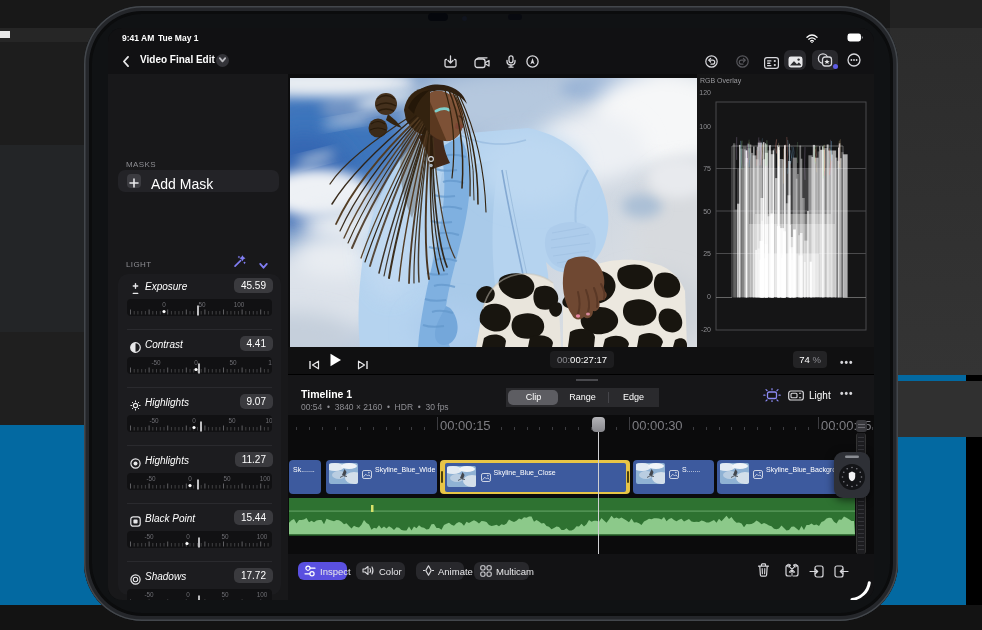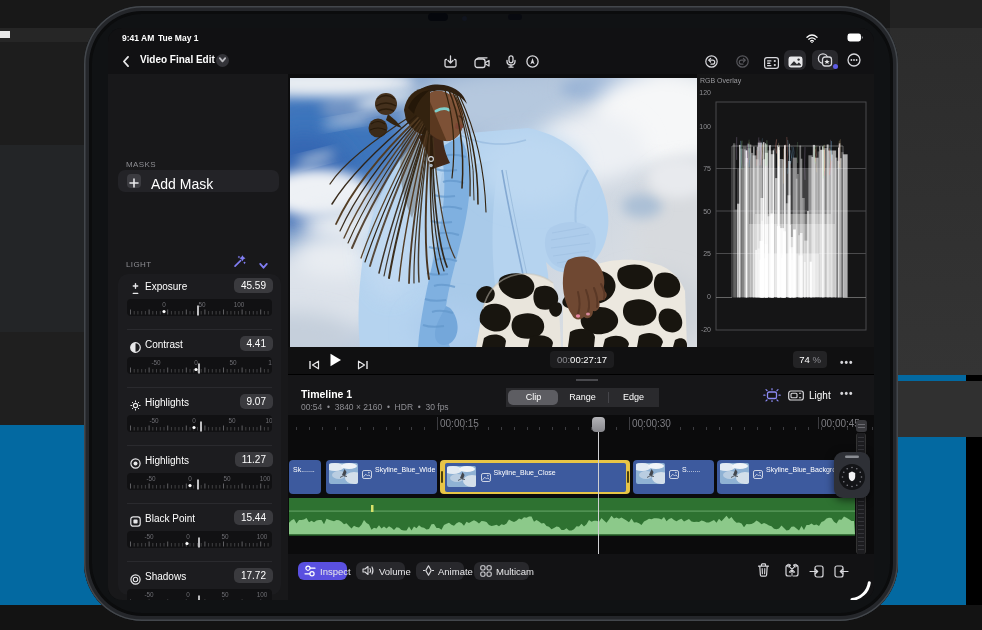--- a/index.html
+++ b/index.html
@@ -53,21 +53,21 @@
 .addmask .tx { position:absolute; left:33px; top:6px; color:#fff; font-size:14px; }
 .enhance { left:10px; top:131px; width:161px; height:24px; background:#202024; border-radius:9px; }
 .enhance .ic { position:absolute; left:12px; top:5px; }
 .enhance .tx { position:absolute; left:33px; top:7px; color:#807df2; font-size:10px; }
 .light { left:18px; top:186px; font-size:8px; color:#8e8e93; letter-spacing:0.4px; }
 .lwand { left:125px; top:180px; }
 .lchev { left:150px; top:183px; }
 .scard { left:10px; top:200px; width:163px; height:321px; background:#1c1c1f; border-radius:10px; }
 .srow { position:absolute; left:10px; width:163px; height:52px; }
 .sic { position:absolute; left:12px; top:3px; }
-.slab { position:absolute; left:27px; top:3px; color:#fff; font-size:10px; }
+.slab { position:absolute; left:27px; top:3px; color:#fff; font-size:10px;font-style:italic; }
 .sval { position:absolute; right:8px; top:0; background:#3a3a3e; color:#fff; font-size:10px;
   border-radius:5px; padding:2px 7px; }
 .sruler { position:absolute; left:9px; top:21px; width:145px; height:17px; background:#111113; border-radius:4px; overflow:hidden; }
 .sdiv { position:absolute; left:19px; width:145px; height:1px; background:#2a2a2e; }
 
 #preview { left:180px; top:46px; width:409px; height:326px; background:#0c0c0d; }
 #photo { left:2px; top:4px; width:408px; height:269px; }
 
 #scope { left:589px; top:46px; width:177px; height:273px; background:#151516; }
 
@@ -87,21 +87,21 @@
 .seg { left:218px; top:13px; width:153px; height:19px; background:#2a2a2d; border-radius:0; }
 .seg .s1 { position:absolute; left:2px; top:2px; width:50px; height:15px; background:#5d5d62; border-radius:5px; }
 .seg span { position:absolute; top:4px; font-size:9px; color:#fff; width:51px; text-align:center; }
 .thic1 { left:475px; top:13px; }
 .thic2 { left:500px; top:13px; }
 .tsel { left:521px; top:15px; color:#fff; font-size:10px; }
 .tmore { left:552px; top:13px; color:#d8d8dc; font-size:10px; letter-spacing:1px; font-weight:bold; }
 
 #tl { left:180px; top:387px; width:586px; height:139px; background:#0b0b0c; }
 .rtick { position:absolute; top:2px; width:1px; height:12px; background:#3c3c40; }
-.rlab { position:absolute; top:3px; color:#7e7e83; font-size:10px; }
+.rlab { position:absolute; top:3px; color:#7e7e83; font-size:13px; }
 .rdot { position:absolute; top:12px; width:1px; height:3px; background:#3c3c40; }
 .clip { position:absolute; top:45px; height:34px; background:#3d5a9e; border-radius:4px; color:#fff; overflow:hidden; }
 .cname { position:absolute; top:6px; font-size:7px; white-space:nowrap; }
 .clip .thumb { position:absolute; left:3px; top:3px; width:29px; height:21px; border-radius:2px; overflow:hidden; }
 .clip .picsm { position:absolute; left:36px; top:5px; }
 .clip .cname { left:49px; }
 .selclip { position:absolute; left:152px; top:45px; width:190px; height:34px; background:#e8c546; border-radius:4px; }
 .selinner { position:absolute; left:4.5px; top:2.5px; right:4.5px; bottom:2.5px; background:#3d5a9e; border-radius:2px; color:#fff; overflow:hidden; }
 .selinner .thumb { position:absolute; left:2px; top:3px; width:29px; height:21px; border-radius:2px; overflow:hidden; }
 .selinner .picsm { position:absolute; left:36px; top:5px; }
@@ -1129,21 +1129,21 @@
               <path d="M6.1,3.2 L11,3.2 M1,8.8 L5.9,8.8" stroke="#fff" stroke-width="1.2" stroke-linecap="round"></path>
               <circle cx="8" cy="8.8" r="2.1" fill="none" stroke="#fff" stroke-width="1.2"></circle>
             </svg></span>
           <span class="t">Inspect</span>
         </div>
     <div class="bbtn" style="left:248px;width:49px">
           <span class="i"><svg width="13" height="11" viewBox="0 0 13 11" xmlns="http://www.w3.org/2000/svg">
               <path d="M1,4 L3,4 L6,1.5 L6,9.5 L3,7 L1,7 Z" fill="none" stroke="#d8d8dc" stroke-width="1.1" stroke-linejoin="round"></path>
               <path d="M8,3.5 Q9.2,5.5 8,7.5 M10,2 Q12,5.5 10,9" fill="none" stroke="#d8d8dc" stroke-width="1.1" stroke-linecap="round"></path>
             </svg></span>
-          <span class="t" style="left:23px">Volume</span>
+          <span class="t" style="left:23px">Color</span>
         </div>
     <div class="bbtn" style="left:308px;width:48px">
           <span class="i"><svg width="13" height="11" viewBox="0 0 13 11" xmlns="http://www.w3.org/2000/svg">
               <path d="M6.5,0.8 L9.2,5.5 L6.5,10.2 L3.8,5.5 Z" fill="none" stroke="#d8d8dc" stroke-width="1.2" stroke-linejoin="round"></path>
               <path d="M1,5.5 L3,5.5 M10,5.5 L12,5.5" stroke="#d8d8dc" stroke-width="1.1"></path>
             </svg></span>
           <span class="t" style="left:22px">Animate</span>
         </div>
     <div class="bbtn" style="left:366px;width:55px">
           <span class="i"><svg width="12" height="12" viewBox="0 0 12 12" xmlns="http://www.w3.org/2000/svg">

